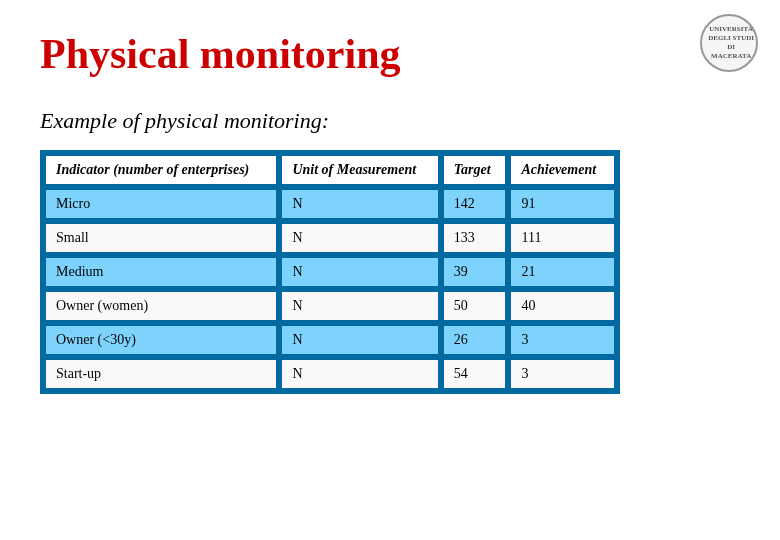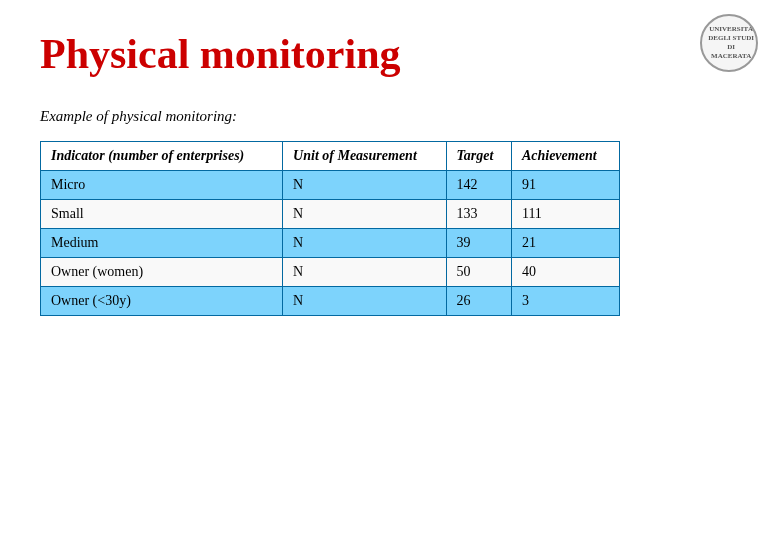--- a/index.html
+++ b/index.html
@@ -22,21 +22,21 @@
 
     .title {
       font-size: 42px;
       font-weight: bold;
       color: #cc0000;
       margin-top: 10px;
       margin-bottom: 30px;
     }
 
     .subtitle {
-      font-size: 15px;
+      font-size: 22px;
       font-style: italic;
       color: #000;
       margin-bottom: 16px;
     }
 
     .logo {
       position: absolute;
       top: 14px;
       right: 20px;
       width: 60px;
@@ -64,21 +64,21 @@
       padding: 2px;
     }
 
     table {
       border-collapse: collapse;
       width: 580px;
       font-size: 14px;
     }
 
     th, td {
-      border: 1px solid #0369a1;
+      border: 6px solid #0369a1;
       padding: 6px 10px;
       text-align: left;
       vertical-align: top;
     }
 
     thead tr th {
       background: #ffffff;
       font-weight: bold;
       font-style: italic;
     }
@@ -139,16 +139,22 @@
           <td>N</td>
           <td>50</td>
           <td>40</td>
         </tr>
         <tr>
           <td>Owner (&lt;30y)</td>
           <td>N</td>
           <td>26</td>
           <td>3</td>
         </tr>
+        <tr>
+          <td>Start-up</td>
+          <td>N</td>
+          <td>54</td>
+          <td>3</td>
+        </tr>
       </tbody>
   </table>
 
 </div>
 
 </body></html>

